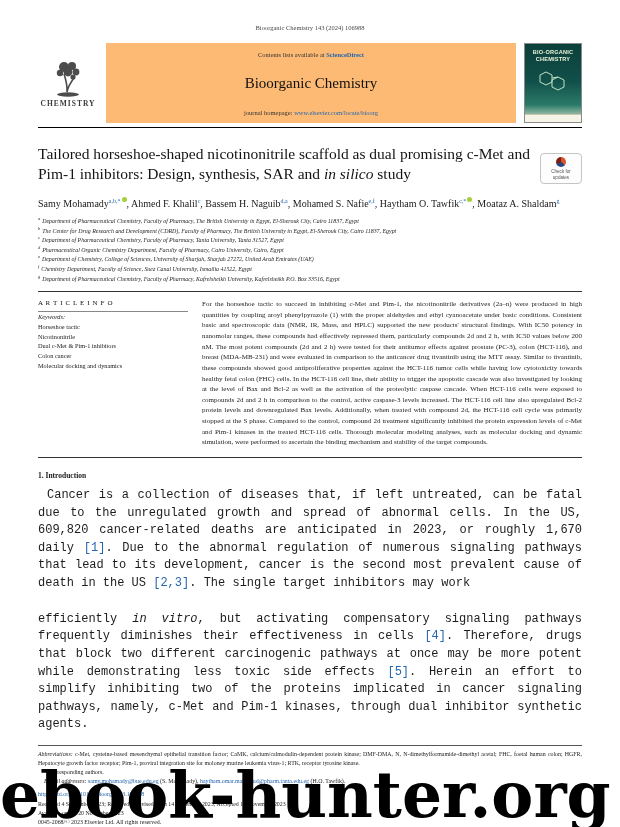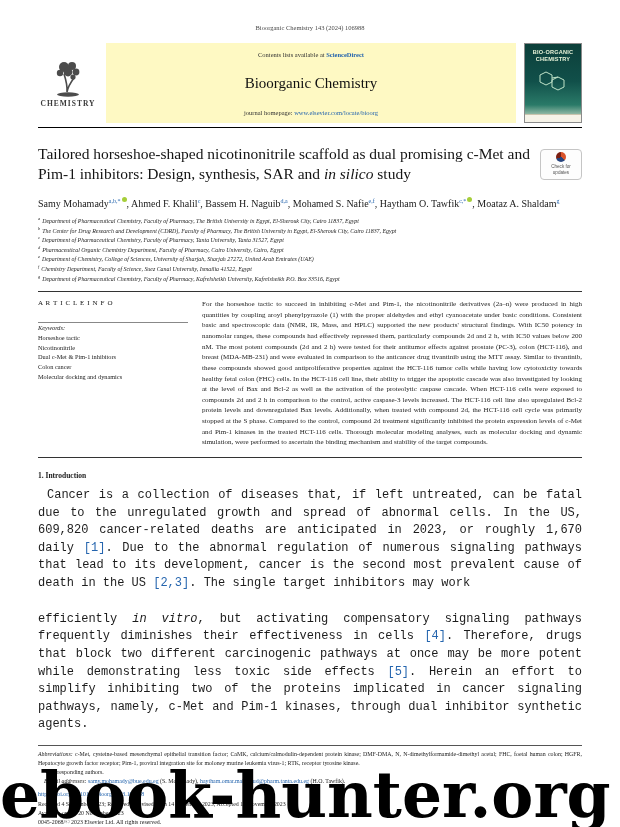--- a/index.html
+++ b/index.html
@@ -10,36 +10,36 @@
     font-family:"Liberation Serif","DejaVu Serif",serif; color:#1a1a1a;
     padding:24px 38px 0;
   }
   a { color:#2565ae; text-decoration:none; cursor:pointer; }
 
   .citation-line { text-align:center; font-size:6.5px; color:#4a4a4a; }
 
   .banner { display:flex; margin-top:12px; height:80px; align-items:stretch; }
   .logo-box { width:60px; display:flex; flex-direction:column; align-items:center; justify-content:center; }
   .logo-text { font-size:7.5px; letter-spacing:1px; font-weight:bold; color:#3a3a3a; margin-top:1px; }
-  .banner-center { flex:1; background:#fef9c3; margin:0 8px; text-align:center;
+  .banner-center { flex:1; background:#fdba74; margin:0 8px; text-align:center;
     display:flex; flex-direction:column; justify-content:space-between; padding:8px 4px 7px; }
   .contents-line, .homepage-line { font-size:6.5px; color:#333; }
   .sd-link { font-weight:bold; }
   .journal-title { font-size:15px; color:#111; }
 
   .cover-box { width:58px; border:1px solid #8a8a8a; position:relative; text-align:center;
     background:linear-gradient(180deg,#0c3f3a 0%,#11504a 48%,#2a7a68 78%,#7fae9a 88%,#ece8d8 100%); padding-top:5px; }
   .cover-title { color:#e9f4d9; font-weight:bold; font-size:5.6px; line-height:1.2; letter-spacing:0.2px;
     font-family:"Liberation Sans",sans-serif; }
   .cover-art { margin-top:6px; }
   .cover-bottom { position:absolute; bottom:0; left:0; right:0; height:8px; background:#f6f3e8; border-top:1px solid #c9c4ad; }
 
   .rule-black { border-top:1.4px solid #000; margin-top:4px; }
 
-  .title-row { display:flex; margin-top:16px; align-items:center; }
+  .title-row { display:flex; margin-top:16px; align-items:flex-end; }
   .article-title { font-size:15.5px; font-weight:normal; line-height:1.3; width:494px; color:#141414; }
   .check-badge { margin-left:auto; width:42px; height:31px; border:1px solid #c5c5c5; border-radius:4px;
     background:#fdfdfd; display:flex; flex-direction:column; align-items:center; justify-content:center; gap:2px; }
   .badge-circle { width:10px; height:10px; border-radius:50%;
     background:conic-gradient(#d9532b 0 130deg,#27457e 130deg 250deg,#7c1f12 250deg 360deg); }
   .badge-text { font-size:4.6px; color:#555; text-align:center; line-height:1.25; font-family:"Liberation Sans",sans-serif; }
 
   .authors { margin-top:12px; font-size:10px; line-height:1.35; color:#191919; }
   .authors sup { font-size:6px; color:#2565ae; }
   .orcid { display:inline-block; width:5px; height:5px; border-radius:50%; background:#a6ce39;
@@ -47,21 +47,21 @@
 
   .affiliations { margin-top:6px; }
   .affil { font-size:5.9px; font-style:italic; line-height:1.46; color:#222; }
   .affil sup { font-size:4.3px; margin-right:2px; }
 
   .info-section { display:flex; gap:14px; margin-top:8px; border-top:1px solid #333;
     border-bottom:1px solid #333; padding:7px 0 9px; }
   .info-col { width:150px; flex-shrink:0; }
   .abstract-col { flex:1; }
   .section-head { font-size:7px; letter-spacing:0.6px; color:#111;
-    border-bottom:1px solid #888; padding-bottom:15px; }
+    border-bottom:1px solid #888; padding-bottom:4px; }
   .keywords-label { font-size:6.3px; font-style:italic; line-height:1.55; }
   .keyword { font-size:6.3px; line-height:1.55; }
   .abstract-text { font-size:7px; line-height:1.52; text-align:justify; color:#1c1c1c; }
 
   .intro-section { display:flex; gap:18px; margin-top:13px;flex-direction:column; }
   .intro-col { flex:1; min-width:0; }
   .intro-head { font-size:7.5px; font-weight:bold; margin-bottom:7px; }
   .body-text { font-size:12px; line-height:1.47; text-align:justify; color:#1c1c1c;font-family:Liberation Mono, monospace; }
   .indent { text-indent:9px; }
   .cite { color:#2565ae; }

